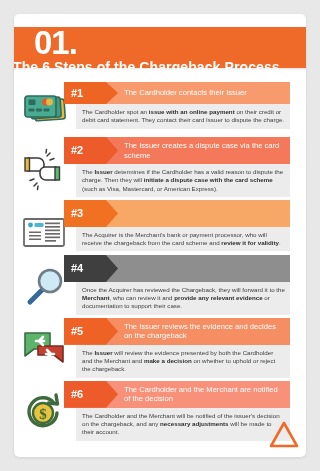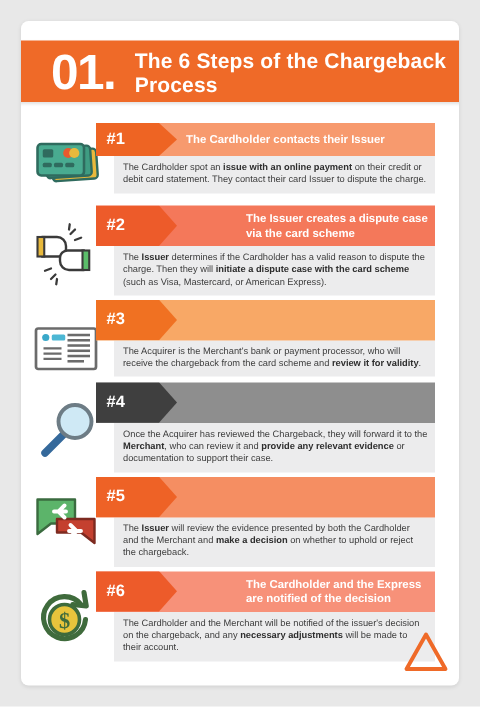--- a/index.html
+++ b/index.html
@@ -11,22 +11,23 @@
   }
   .page{
     position:absolute;left:14px;top:14px;width:292px;height:443px;
     background:#ffffff;border-radius:5px;
     box-shadow:0 1px 3px rgba(0,0,0,.10);
     overflow:hidden;
   }
   
   .header-band{
     position:absolute;left:-14px;top:13px;width:320px;height:41px;
-    background:#ef6a28;display:flex;align-items:center;
+    background:#ef6a28;display:flex;align-items:flex-start;
     box-shadow:0 1px 2px rgba(0,0,0,.12);
+    flex-direction:column;
   }
   .header-num{
     color:#fff;font-size:33px;font-weight:bold;letter-spacing:-1px;
     margin-left:34px;line-height:32px;
   }
   .header-title{
     color:#fff;font-size:14px;font-weight:bold;margin-left:13px;
     letter-spacing:.1px;
   }
   
@@ -43,26 +44,26 @@
     position:absolute;left:0;top:0;height:22px;width:54px;
     display:flex;align-items:center;
     clip-path:polygon(0 0,42px 0,54px 50%,42px 100%,0 100%);
   }
   .tag span{
     color:#fff;font-size:11px;font-weight:bold;margin-left:7px;line-height:22px;
   }
   .banner-title{
     position:absolute;left:60px;right:4px;top:0;height:22px;
     display:flex;align-items:center;
-    color:#fff;font-size:7.6px;line-height:9.4px;font-weight:bold;
+    color:#fff;font-size:7.6px;line-height:9.4px;
   }
   .banner.tall{height:27px;}
   .banner.tall .tag{height:27px;clip-path:polygon(0 0,42px 0,54px 50%,42px 100%,0 100%);}
   .banner.tall .tag span{line-height:27px;}
-  .banner.tall .banner-title{height:27px;margin-left:40px;}
+  .banner.tall .banner-title{height:27px;}
   .body-box{
     margin-left:62px;width:214px;background:#ececed;
     padding:4px 5px 4px 6px;box-sizing:border-box;
     color:#3d3d3d;font-size:6.2px;line-height:8.3px;
   }
   .body-box b{font-weight:bold;color:#2e2e2e;}
   .icon{
     position:absolute;left:6px;top:10px;width:48px;height:44px;
   }
   
@@ -173,36 +174,37 @@
       </div>
       <div class="step">
         <span class="icon"><svg viewBox="0 0 48 44" width="48" height="44">
       <path d="M5 5 h25 v16 h-16 l-9 7 z" fill="#5cb46a" stroke="#3a6b3f" stroke-width="1.6" stroke-linejoin="round"></path>
       <path d="M18 18 h25 v16 l-9 -7 h-16 z" fill="#c4402f" stroke="#7d2a20" stroke-width="1.6" stroke-linejoin="round"></path>
       <path d="M24 13 h-8 M19 13 l4 -4 M19 13 l4 4" fill="none" stroke="#ffffff" stroke-width="2.6" stroke-linecap="round" stroke-linejoin="round"></path>
       <path d="M26 26 h8 M31 26 l-4 -4 M31 26 l-4 4" fill="none" stroke="#ffffff" stroke-width="2.6" stroke-linecap="round" stroke-linejoin="round"></path>
     </svg></span>
         <div class="banner tall">
           <div class="banner-bg" style="background: rgb(245, 142, 98);"></div>
+          <div class="banner-title">The Issuer reviews the evidence and decides on the chargeback</div>
           <div class="tag" style="background: rgb(238, 98, 38);">
             <span>#5</span>
           </div>
         </div>
         <div class="body-box"><span>The </span><b>Issuer</b><span> will review the evidence presented by both the Cardholder and the Merchant and </span><b>make a decision</b><span> on whether to uphold or reject the chargeback.</span></div>
       </div>
       <div class="step">
         <span class="icon"><svg viewBox="0 0 48 44" width="48" height="44">
       <path d="M34 12 a14 14 0 1 0 3 10" fill="none" stroke="#3f6b3c" stroke-width="3.4" stroke-linecap="round"></path>
       <path d="M36 4 l1.5 9 l-9 -1" fill="none" stroke="#3f6b3c" stroke-width="3.4" stroke-linecap="round" stroke-linejoin="round"></path>
       <circle cx="23" cy="22" r="10" fill="#e8c43c" stroke="#3f6b3c" stroke-width="2.4"></circle>
       <text x="23" y="27.5" font-family="Liberation Serif, serif" font-size="15" font-weight="bold" fill="#3f6b3c" text-anchor="middle">$</text>
     </svg></span>
         <div class="banner tall">
           <div class="banner-bg" style="background: rgb(247, 145, 121);"></div>
-          <div class="banner-title">The Cardholder and the Express are notified of the decision</div>
+          <div class="banner-title">The Cardholder and the Merchant are notified of the decision</div>
           <div class="tag" style="background: rgb(237, 91, 42);">
             <span>#6</span>
           </div>
         </div>
         <div class="body-box"><span>The Cardholder and the Merchant will be notified of the issuer's decision on the chargeback, and any </span><b>necessary adjustments</b><span> will be made to their account.</span></div>
       </div>
     </div>
 
   <div class="logo">
     <svg viewBox="0 0 32 30" width="32" height="30">

